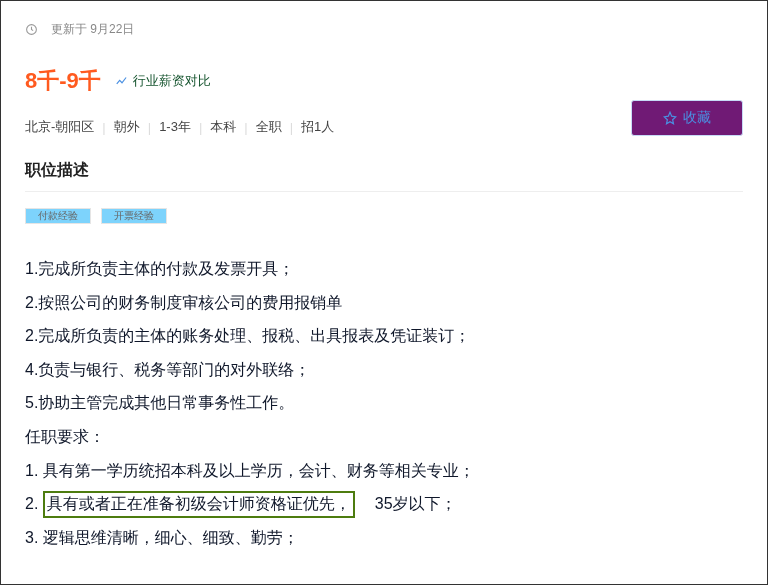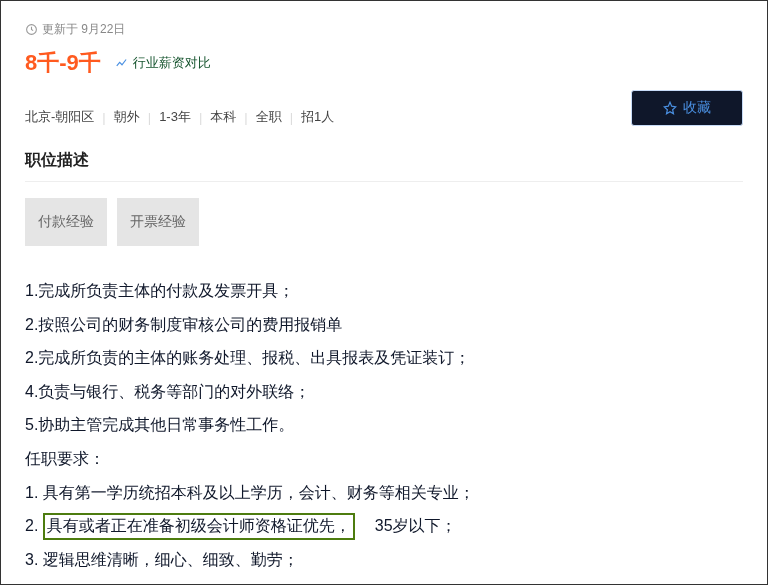--- a/index.html
+++ b/index.html
@@ -18,27 +18,28 @@
   font-size: 22px;
   font-weight: 600;
   color: #222;
   margin-bottom: 8px;
 }
 .update-row {
   display: flex;
   align-items: center;
   color: #888;
   font-size: 12px;
-  margin-bottom: 10px;
+  margin-bottom: 28px;
+  gap: 9px;
 }
 .update-row svg { margin-right: 4px; }
 .salary-row {
   display: flex;
   align-items: center;
-  margin-bottom: 12px;
+  margin-bottom: 4px;
 }
 .salary {
   font-size: 22px;
   font-weight: 700;
   color: #ff5a1f;
   margin-right: 14px;
 }
 .salary-link {
   display: flex;
   align-items: center;
@@ -58,21 +59,21 @@
   align-items: center;
   color: #444;
   font-size: 13px;
 }
 .meta-tags .sep {
   color: #ddd;
   margin: 0 8px;
 }
 .fav-btn {
   border: 1px solid #c7dbf7;
-  background: #0f172a;
+  background: #701a75;
   color: #4a90e2;
   padding: 8px 31px;
   border-radius: 3px;
   font-size: 14px;
   display: flex;
   align-items: center;
   cursor: pointer;
 }
 .fav-btn svg { margin-right: 6px; }
 .section-title {
@@ -84,23 +85,23 @@
   margin-bottom: 16px;
 }
 .skill-tags {
   display: flex;
   gap: 10px;
   margin-bottom: 28px;
 }
 .skill-tag {
   border: 1px solid #e5e5e5;
   color: #666;
-  font-size: 14px;
-  padding: 14px 12px;
-  background: #e5e5e5;
+  font-size: 10px;
+  padding: 0 12px;
+  background: #7dd3fc;
 }
 .desc-list {
   color: #0f172a;
   font-size: 16px;
   line-height: 2.1;
 }
 .desc-list .row { white-space: nowrap; }
 .highlight-box {
   display: inline-block;
   border: 2px solid #4d7c0f;

